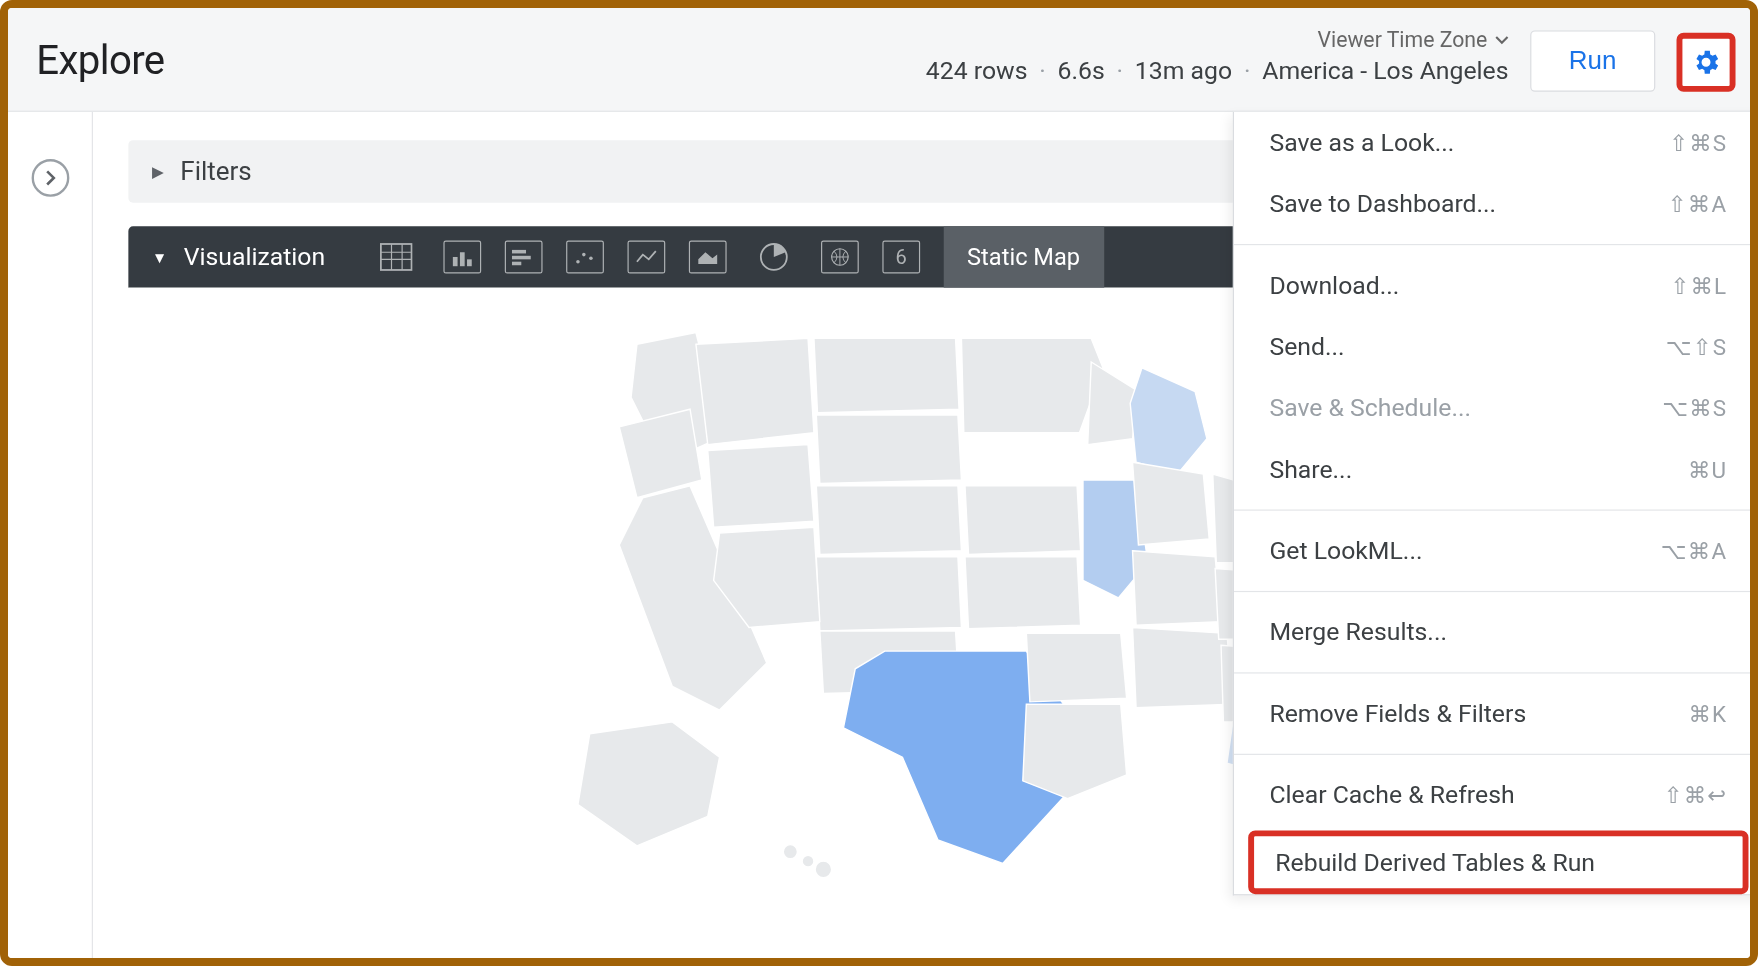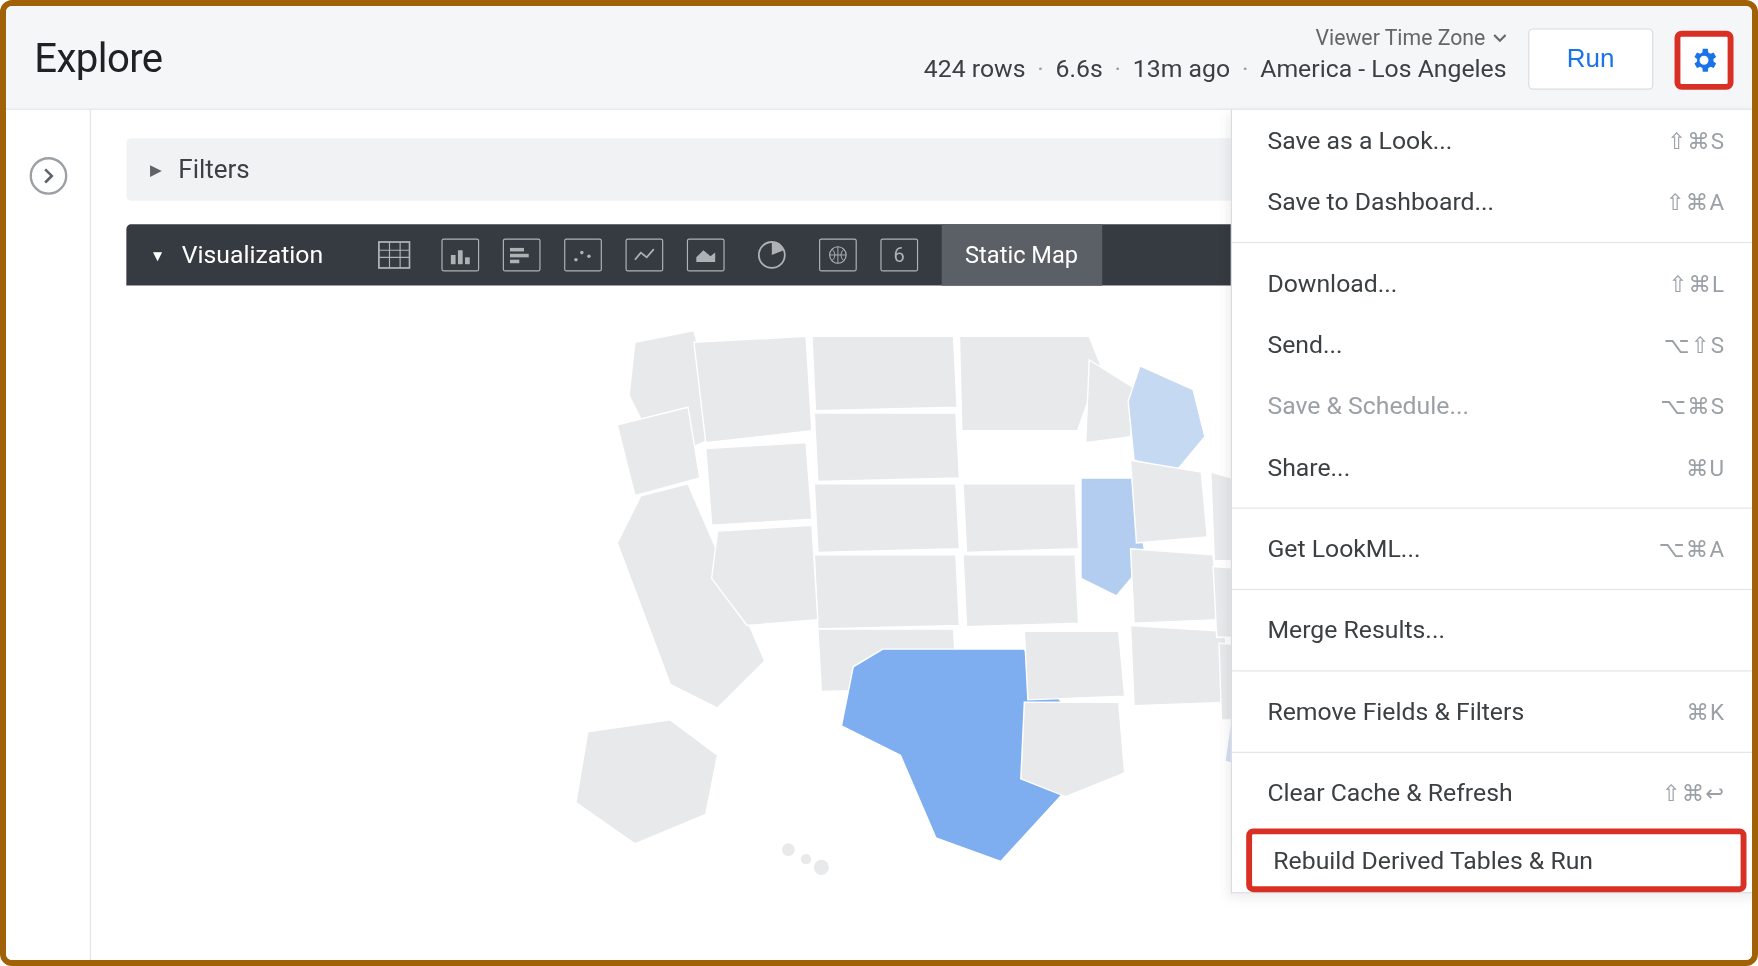--- a/index.html
+++ b/index.html
@@ -7,21 +7,21 @@
   font-family: -apple-system, BlinkMacSystemFont, "Segoe UI", Roboto, Helvetica, Arial, sans-serif;
   background: #fff;
   width: 1758px;
   height: 966px;
   position: relative;
   overflow: hidden;
 }
 .outer {
   position: absolute;
   inset: 0;
-  border: 6px solid #a16207;
+  border: 8px solid #a16207;
   border-radius: 12px;
   overflow: hidden;
 }
 .canvas {
   transform: scale(1.18);
   transform-origin: top left;
   width: 1488px;
   height: 818px;
   background: #fff;
 }

